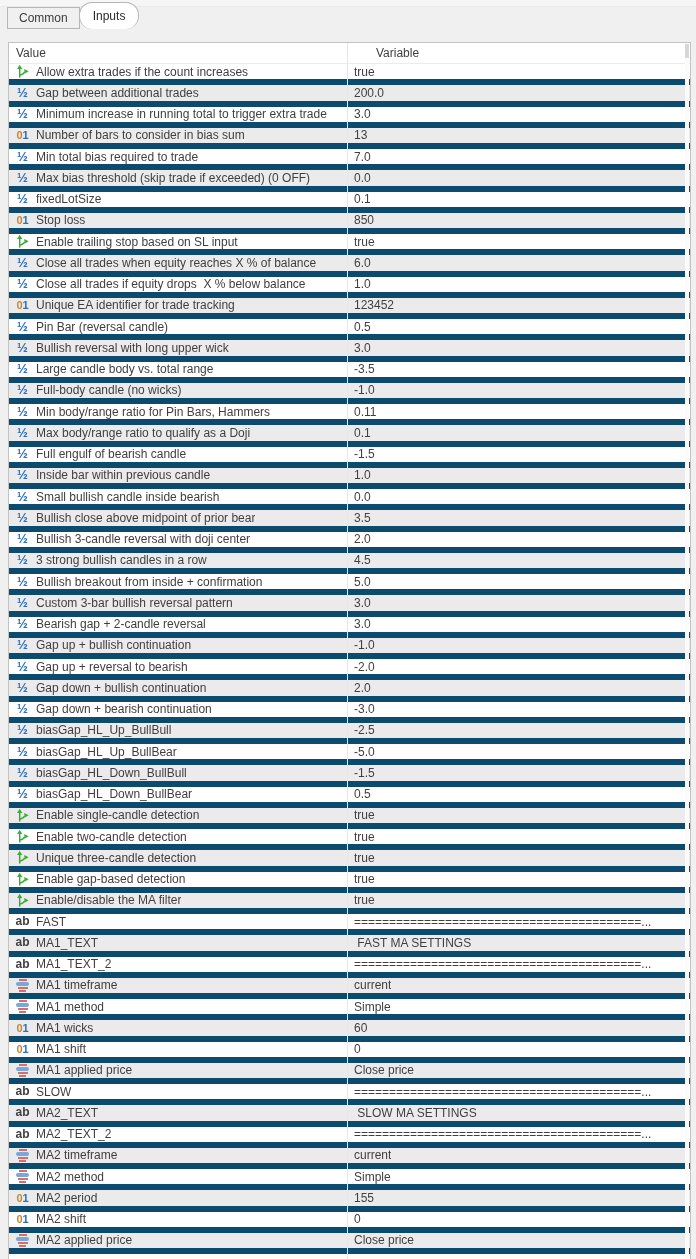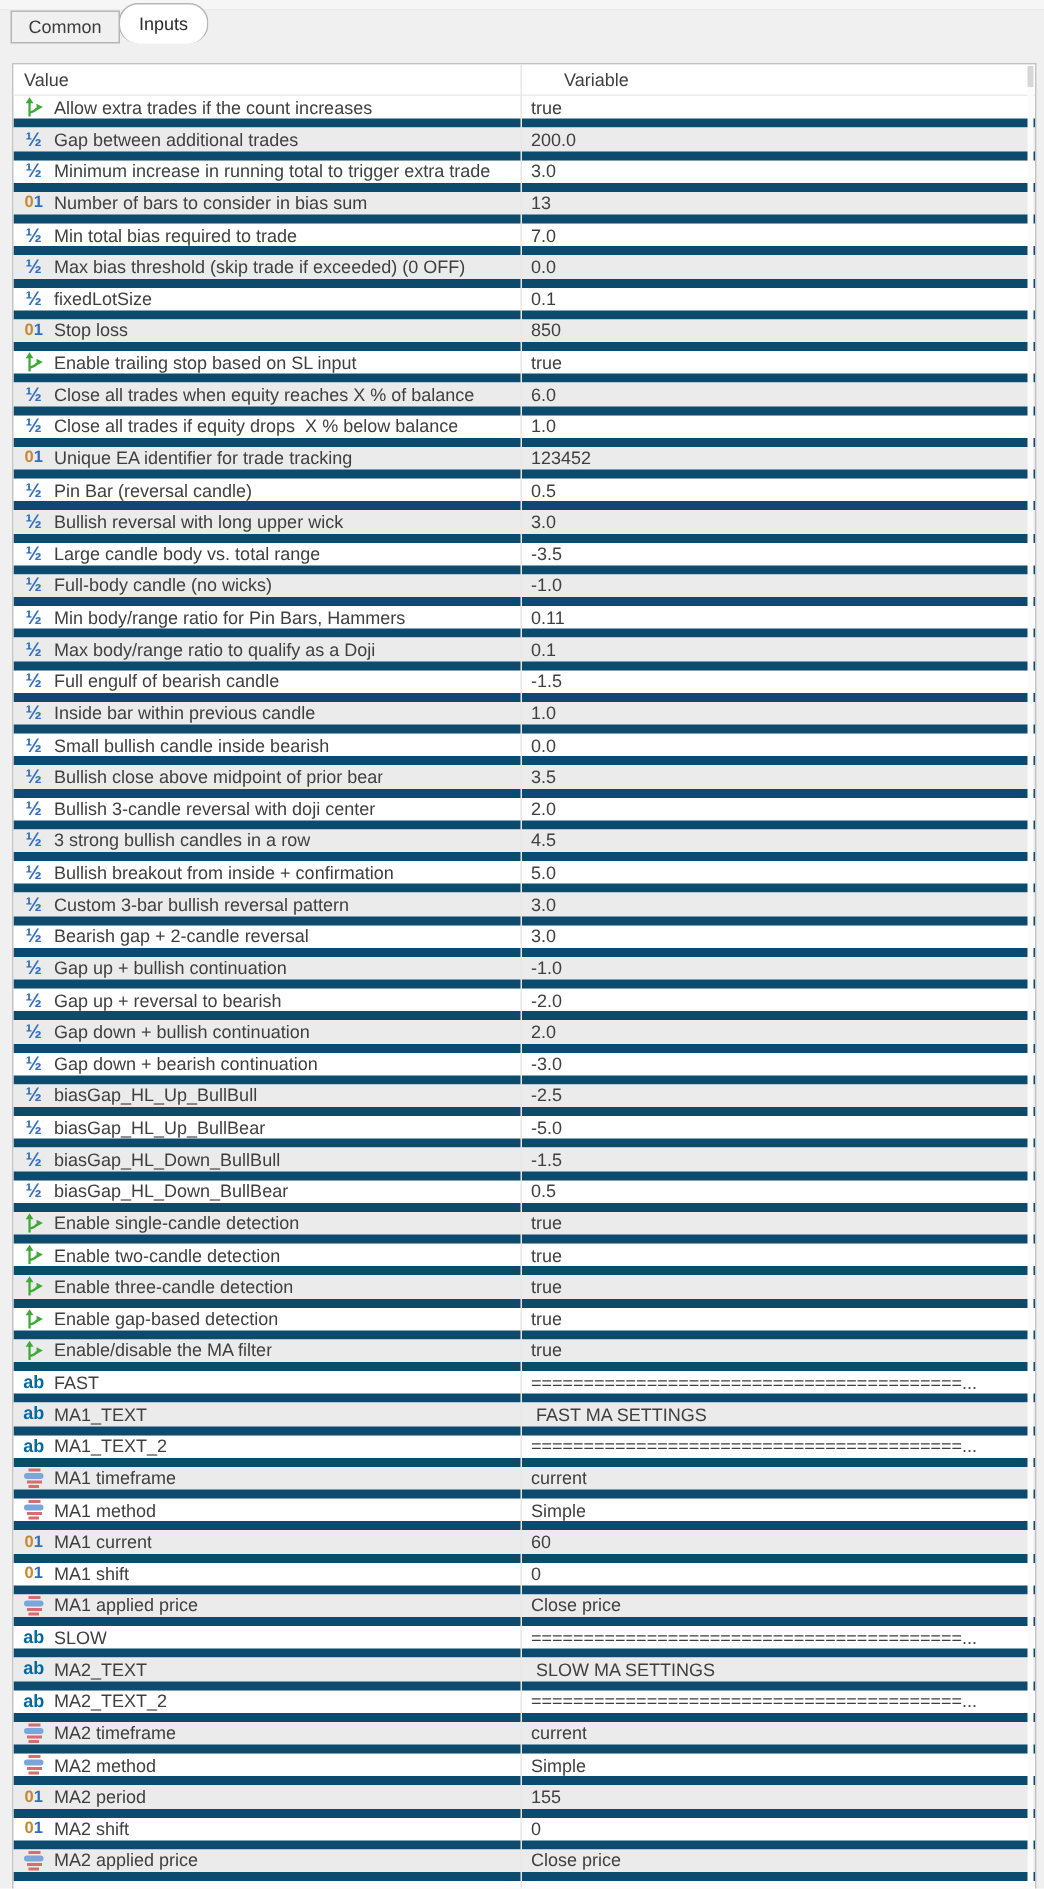--- a/index.html
+++ b/index.html
@@ -35,21 +35,21 @@
   .label,.value,.hlabel{white-space:pre;overflow:hidden;line-height:14px;}
   .icon{
     width:17px;height:16px;flex:0 0 17px;margin-right:5px;
     display:flex;align-items:center;justify-content:center;
   }
   
   .ic-half{color:#2f6fc0;font-size:13px;font-weight:600;line-height:14px;}
   .ic-int{font-size:11px;font-weight:700;letter-spacing:0px;line-height:12px;}
   .ic-int .d0{color:#c9862f;font-style:normal;}
   .ic-int .d1{color:#2f6fc0;font-style:normal;}
-  .ic-ab{color:#0369a1;font-size:12px;font-weight:600;line-height:13px;}
+  .ic-ab{color:#404040;font-size:12px;font-weight:600;line-height:13px;}
   .ic-enum{display:flex;flex-direction:column;align-items:center;gap:1px;}
   .ic-enum i{display:block;font-style:normal;}
   .ic-enum .e1{width:8px;height:2px;background:#d96d6d;}
   .ic-enum .e2{width:13px;height:4px;background:#7aa7d9;border-radius:2px;}
   .ic-enum .e3{width:10px;height:2px;background:#d96d6d;}
   .ic-enum .e4{width:7px;height:2px;background:#d96d6d;}
   
   .scrollbar{position:absolute;right:1px;top:1px;width:4px;bottom:0;background:#fbfbfb;z-index:5;}
   .scroll-thumb{position:absolute;top:0;left:0;width:4px;height:14px;background:#d7d7d7;}
 </style>
@@ -508,21 +508,21 @@
       <div class="row">
     <div class="cell var">
       <span class="icon">
             <svg width="15" height="15" viewBox="0 0 15 15">
               <path d="M4.7 13.6 L4.7 4.2" stroke="#3daa35" stroke-width="1.5" fill="none"></path>
               <path d="M4.7 0.8 L2.1 4.9 L7.3 4.9 Z" fill="#3daa35"></path>
               <path d="M4.7 11 Q8.2 10.6 9.6 8.1" stroke="#3daa35" stroke-width="1.5" fill="none"></path>
               <path d="M13.6 7.3 L9.3 5.1 L9.5 9.7 Z" fill="#3daa35"></path>
             </svg>
           </span>
-      <span class="label">Enable three-candle detection</span>
+      <span class="label">Unique three-candle detection</span>
     </div>
     <div class="cell val">
       <span class="value">true</span>
     </div>
   </div>
       <div class="row">
     <div class="cell var">
       <span class="icon">
             <svg width="15" height="15" viewBox="0 0 15 15">
               <path d="M4.7 13.6 L4.7 4.2" stroke="#3daa35" stroke-width="1.5" fill="none"></path>
@@ -616,21 +616,21 @@
     </div>
     <div class="cell val">
       <span class="value">Simple</span>
     </div>
   </div>
       <div class="row">
     <div class="cell var">
       <span class="icon">
             <span class="ic-int"><i class="d0">0</i><i class="d1">1</i></span>
           </span>
-      <span class="label">MA1 current</span>
+      <span class="label">MA1 wicks</span>
     </div>
     <div class="cell val">
       <span class="value">60</span>
     </div>
   </div>
       <div class="row">
     <div class="cell var">
       <span class="icon">
             <span class="ic-int"><i class="d0">0</i><i class="d1">1</i></span>
           </span>

